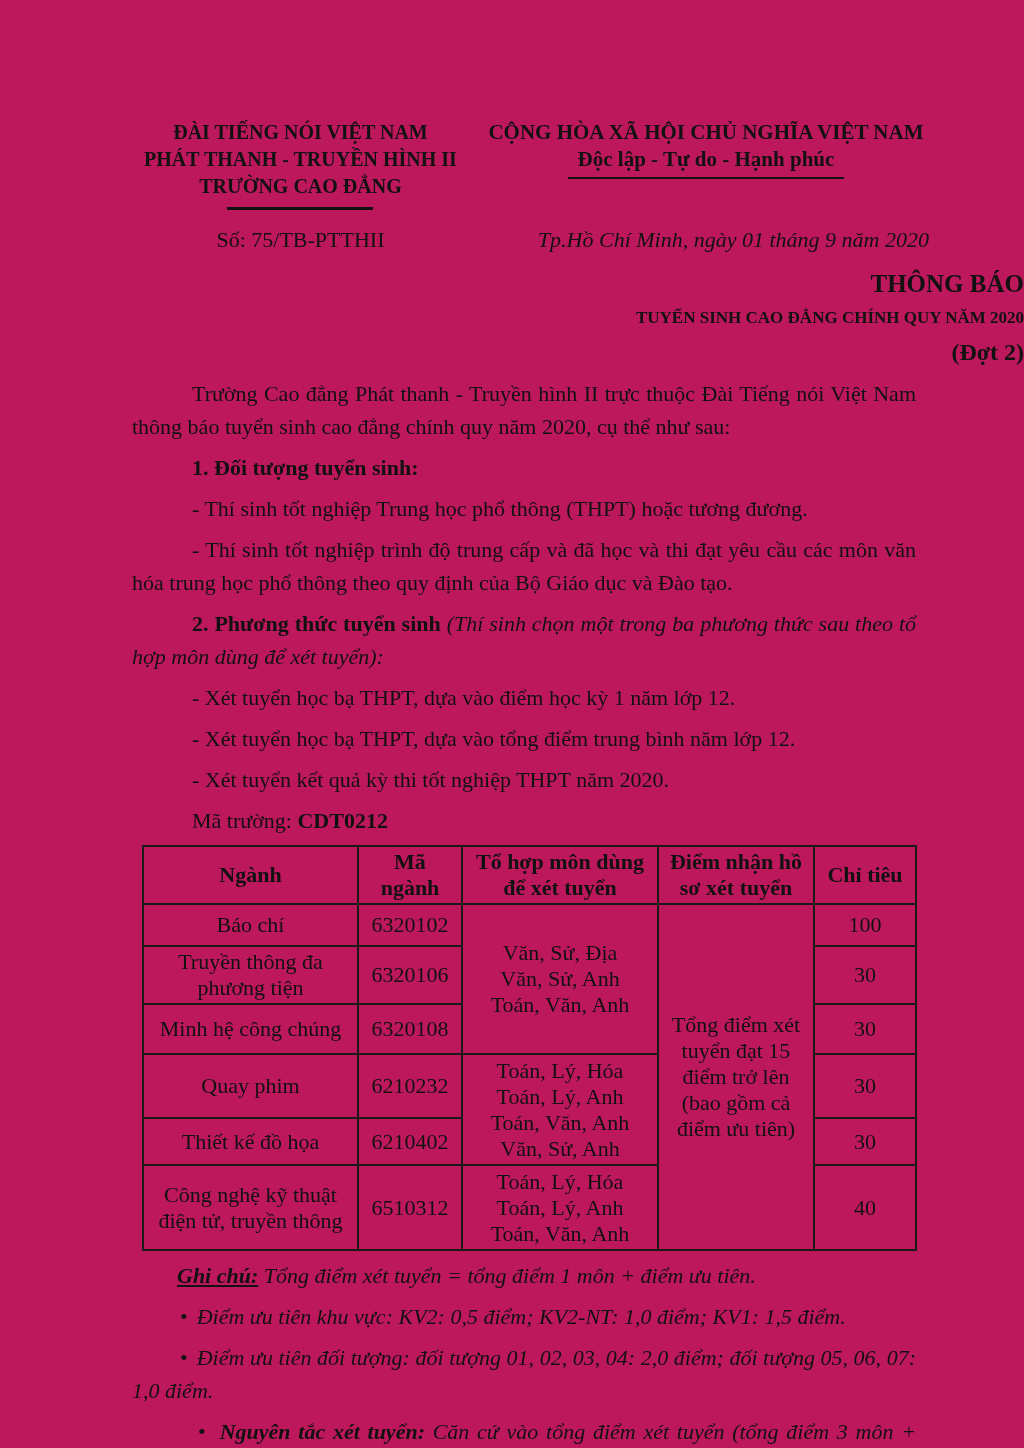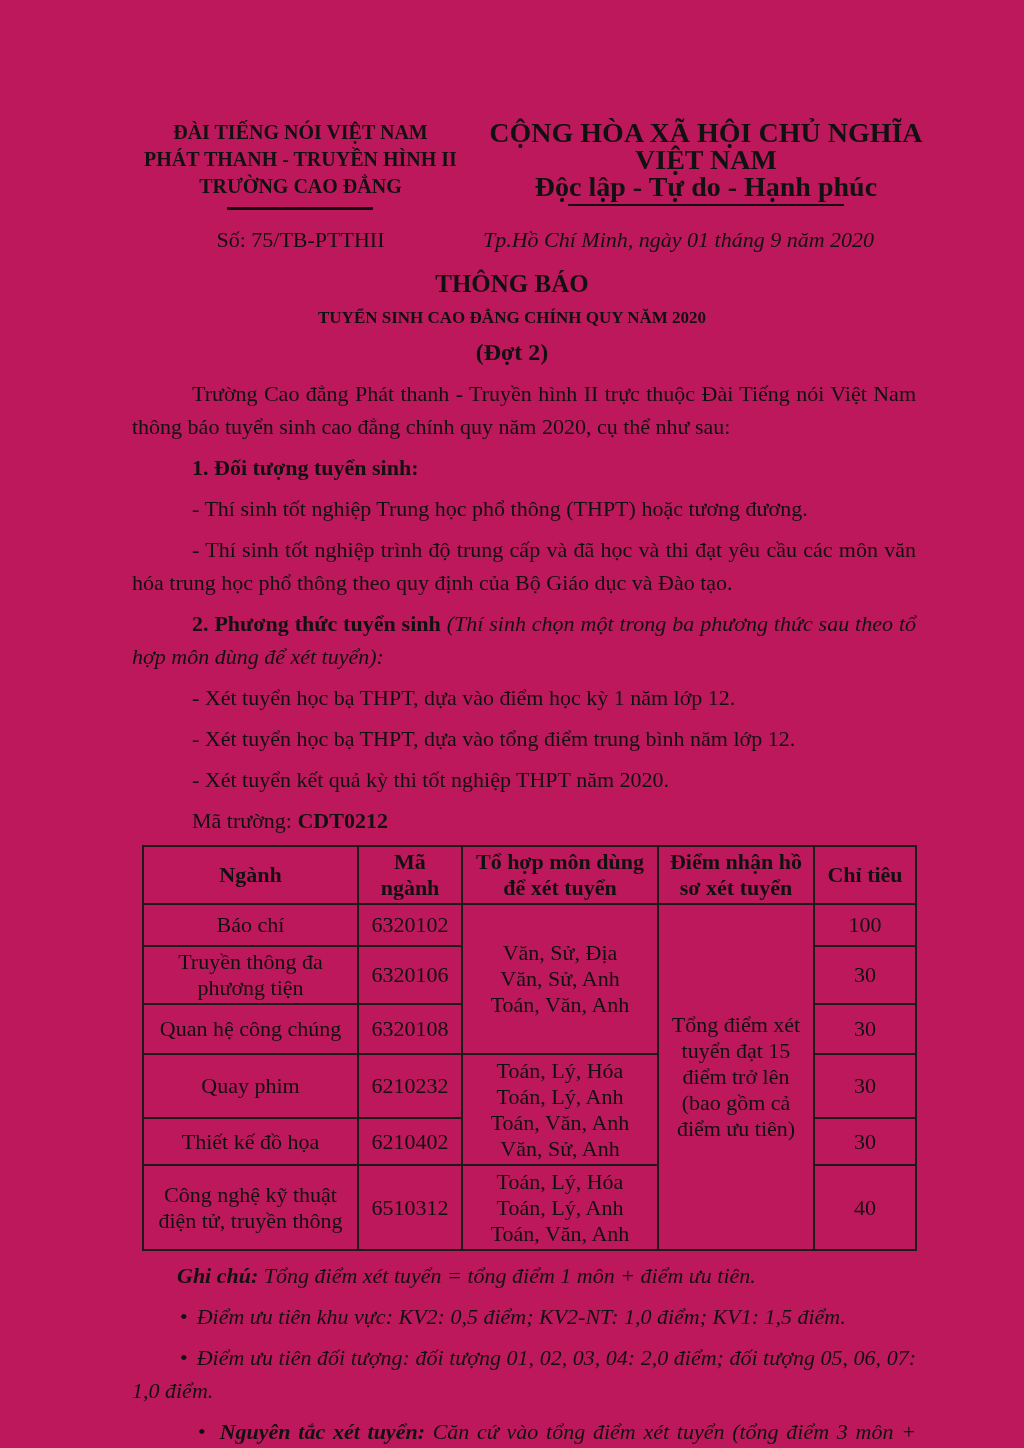--- a/index.html
+++ b/index.html
@@ -9,30 +9,30 @@
     background:#be185d;
     color:#111111;
     font-family:"Liberation Serif","DejaVu Serif",serif;
     overflow:hidden;
     box-sizing:border-box;
     padding-top:119px;
   }
   
   .doc-header { display:flex; padding:0 95px 0 118px; }
   .org-left  { width:45%; font-weight:700; font-size:20px;  line-height:27px; text-align:center; }
-  .org-right { width:55%; font-weight:700; font-size:28px; line-height:27px; text-align:center; }
+  .org-right { width:55%; font-weight:700; font-size:21px; line-height:27px; text-align:center; }
   .org-rule-left  { width:146px; height:3px; background:#111; margin:7px auto 0; }
   .org-rule-right { width:276px; height:2px; background:#111; margin:4px auto 0; }
 
   .meta-row { display:flex; padding:15px 95px 0 118px; font-size:22px; line-height:30px; }
   .ref-no { width:45%; text-align:center; }
-  .place-date { width:55%; text-align:left; font-style:italic; }
+  .place-date { width:55%; text-align:right; font-style:italic; }
 
   
-  .title-block { margin-top:12px; text-align:center; font-weight:700; line-height:34px; }
+  .title-block { margin-top:12px; text-align:right; font-weight:700; line-height:34px; }
   .title-1 { font-size:25px; }
   .title-2 { font-size:17px; }
   .title-3 { font-size:24px; }
 
   
   .doc-body { margin:6px 100px 0 124px; font-size:22px; line-height:33px; }
   .doc-body p { margin:8px; }
   .p-indent  { text-indent:60px; }
   .p-justify { text-align:justify; }
   .b  { font-weight:700; }
@@ -54,21 +54,21 @@
   .adm-table th { font-weight:700; }
   .cell-nganh { text-align:left; padding-left:9px; line-height:28px; }
   .cell-tohop { white-space:pre-line; line-height:27px; }
   .cell-diem  { line-height:30px; }
   tr.hrow { height:52px; }
   tr.r1 { height:42px; } tr.r2 { height:56px; } tr.r3 { height:50px; }
   tr.r4 { height:64px; } tr.r5 { height:47px; } tr.r6 { height:85px; }
 
   
   .note-ghichu { text-indent:45px; }
-  .ghichu-label { font-weight:700; font-style:italic; }
+  .ghichu-label { font-weight:700; font-style:italic; text-decoration:underline; }
   .ghichu-text  { font-style:italic; }
   .note-bullet { font-style:italic; text-align:justify; text-indent:48px; }
   .note-bullet.deep { text-indent:66px; }
   .bullet-glyph { font-style:normal; margin-right:9px; }
   .bullet-glyph.wide { margin-right:14px; }
 </style>
 </head>
 <body>
 
 <div class="page">
@@ -139,21 +139,21 @@
 Toán, Văn, Anh</td>
           <td class="cell-diem" rowspan="6">Tổng điểm xét tuyển đạt 15 điểm trở lên (bao gồm cả điểm ưu tiên)</td>
           <td>100</td>
         </tr>
         <tr class="r2">
           <td class="cell-nganh">Truyền thông đa phương tiện</td>
           <td>6320106</td>
           <td>30</td>
         </tr>
         <tr class="r3">
-          <td class="cell-nganh">Quan hệ công chúng</td>
+          <td class="cell-nganh">Minh hệ công chúng</td>
           <td>6320108</td>
           <td>30</td>
         </tr>
         <tr class="r4">
           <td class="cell-nganh">Quay phim</td>
           <td>6210232</td>
           <td class="cell-tohop" rowspan="2">Toán, Lý, Hóa
 Toán, Lý, Anh
 Toán, Văn, Anh
 Văn, Sử, Anh</td>

